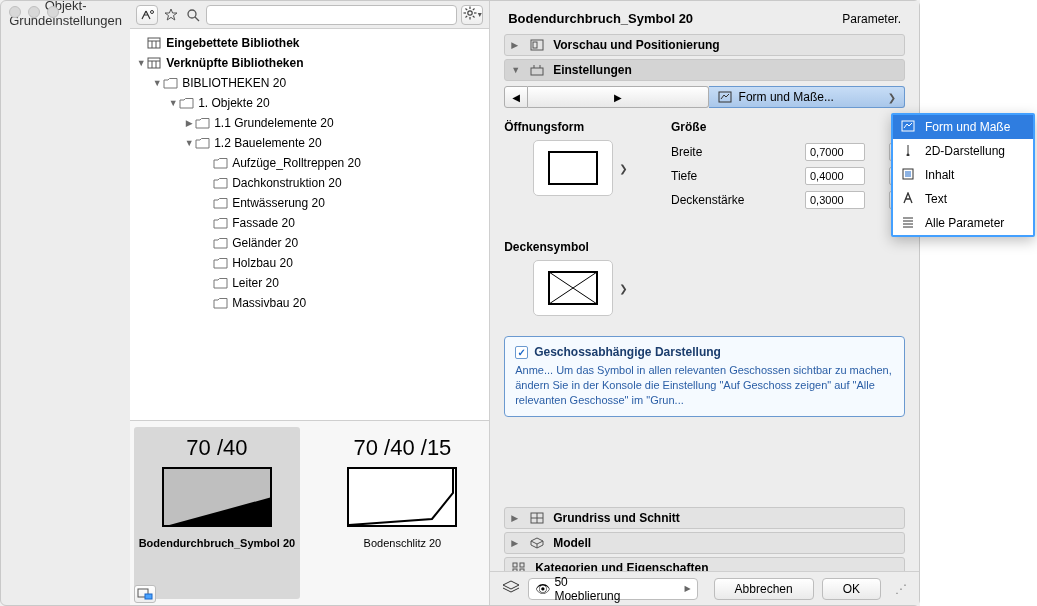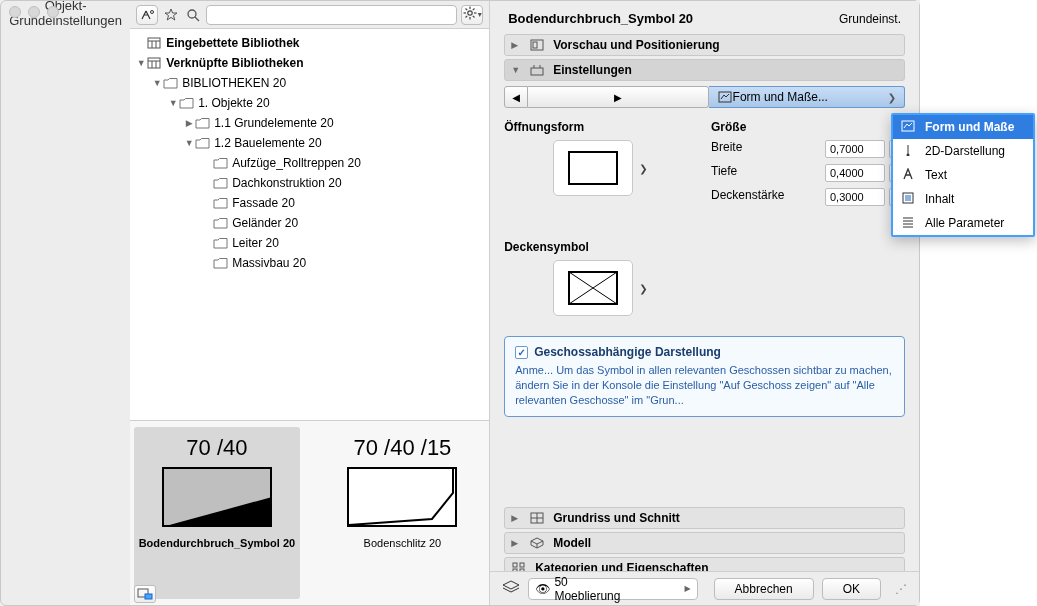--- a/index.html
+++ b/index.html
@@ -36,43 +36,43 @@
   .rcontent { flex:1; overflow:auto; padding:0 14px; }
   .section { background:#e3e3e3; border:1px solid #c8c8c8; border-radius:3px; height:22px; display:flex; align-items:center; padding:0 6px; margin-bottom:3px; gap:8px; }
   .section .tri2 { color:#6b6b6b; font-size:9px; width:10px; }
   .section.active { background:#d4d4d4; }
   .sico { width:16px; height:14px; display:flex; align-items:center; justify-content:center; }
   .sname { font-weight:600; }
   .navrow { display:flex; align-items:center; height:26px; margin:2px 0 10px; }
   .navbtn { width:24px; height:22px; border:1px solid #aeaeae; background:linear-gradient(#fff,#e8e8e8); display:flex; align-items:center; justify-content:center; }
   .navbtn.left { border-radius:3px 0 0 3px; }
   .navbtn.right { border-left:none; border-radius:0 3px 3px 0; }
-  .navselect { flex:1; height:22px; border:1px solid #6a99d0; border-left:none; background:linear-gradient(#c7ddf6,#a9c7ea); display:flex; align-items:center; padding:0 8px; gap:0; border-radius:0 3px 3px 0; }
+  .navselect { flex:1; height:22px; border:1px solid #6a99d0; border-left:none; background:linear-gradient(#c7ddf6,#a9c7ea); display:flex; align-items:center; padding:0 8px; gap:6px; border-radius:0 3px 3px 0; }
   .navselect .chev { margin-left:auto; color:#555; font-size:10px; }
   .cols { display:flex; gap:30px; }
   .col { flex:1; }
   .col h4 { font-weight:600; margin-bottom:6px; font-size:12px; }
   .bigbtn { width:80px; height:56px; border:1px solid #c8c8c8; border-radius:5px; background:#fff; display:flex; align-items:center; justify-content:center; position:relative; margin:6px auto; }
   .bigbtn .ch { position:absolute; right:-16px; top:50%; transform:translateY(-50%); font-size:10px; color:#444; }
-  .param { display:flex; height:24px; gap:4px; }
+  .param { display:flex; align-items:center; height:24px; gap:24px; }
   .param .plab { width:110px; }
   .pval { width:60px; height:18px; border:1px solid #bdbdbd; background:#fff; padding:0 4px; font-size:11px; border-radius:2px; }
   .step { width:16px; height:18px; border:1px solid #bdbdbd; background:linear-gradient(#fff,#eaeaea); display:flex; align-items:center; justify-content:center; border-radius:2px; font-size:9px; color:#555; }
   .infobox { border:1px solid #6a99d0; background:#f5faff; border-radius:4px; padding:8px 10px; margin-top:14px; }
   .infobox .hh { display:flex; align-items:center; gap:6px; font-weight:600; color:#1b3d6d; }
   .infobox .hint { color:#2a5ea6; font-size:11px; margin-top:4px; line-height:1.35; }
   .cb { width:13px; height:13px; border:1px solid #6a99d0; border-radius:2px; background:#fff; display:flex; align-items:center; justify-content:center; color:#1a67c8; font-size:10px; }
   .bottomsections { margin-top:90px; }
   .footer { height:34px; border-top:1px solid #cfcfcf; display:flex; align-items:center; padding:0 12px; gap:8px; background:#ededed; }
   .layerbox { display:flex; align-items:center; gap:4px; border:1px solid #bdbdbd; border-radius:4px; background:#fff; height:22px; padding:0 6px; }
   .btn { height:22px; padding:0 20px; border:1px solid #bdbdbd; border-radius:4px; background:linear-gradient(#fff,#eaeaea); display:flex; align-items:center; }
   
   .dropdown { position:absolute; left:891px; top:113px; width:144px; border:2px solid #43a0ff; border-radius:2px; background:#fff; box-shadow:0 4px 14px rgba(0,0,0,0.25); z-index:100; overflow:hidden; }
   .dropdown .itm { display:flex; align-items:center; gap:8px; height:24px; padding:0 8px; }
-  .dropdown .itm.sel { background:#2f7de0; color:#fff;font-weight:bold; }
+  .dropdown .itm.sel { background:#2f7de0; color:#fff; }
   .dropdown .itm .ico { width:16px; }
   
   .eye { font-size:12px; }
   .grab { color:#888; }
   .rightstrip { position:absolute; left:920px; top:0; width:117px; height:606px; background:#fff; }
 </style>
 </head>
 <body>
 
 <div class="rightstrip"></div>
@@ -206,29 +206,45 @@
               </svg>
             </span>
             <span>Dachkonstruktion 20</span>
           </div>
         <div class="node" style="padding-left:82px">
             <span class="fico">
               <svg width="15" height="12">
                 <path d="M1 3 L5 3 L6.5 1.5 L14 1.5 L14 11 L1 11 Z" fill="#fff" stroke="#777"></path>
               </svg>
             </span>
+            <span>Entwässerung 20</span>
+          </div>
+        <div class="node" style="padding-left:82px">
+            <span class="fico">
+              <svg width="15" height="12">
+                <path d="M1 3 L5 3 L6.5 1.5 L14 1.5 L14 11 L1 11 Z" fill="#fff" stroke="#777"></path>
+              </svg>
+            </span>
             <span>Fassade 20</span>
           </div>
         <div class="node" style="padding-left:82px">
             <span class="fico">
               <svg width="15" height="12">
                 <path d="M1 3 L5 3 L6.5 1.5 L14 1.5 L14 11 L1 11 Z" fill="#fff" stroke="#777"></path>
               </svg>
             </span>
             <span>Geländer 20</span>
+          </div>
+        <div class="node" style="padding-left:82px">
+            <span class="fico">
+              <svg width="15" height="12">
+                <path d="M1 3 L5 3 L6.5 1.5 L14 1.5 L14 11 L1 11 Z" fill="#fff" stroke="#777"></path>
+              </svg>
+            </span>
+            <span>Holzbau 20</span>
           </div>
         <div class="node" style="padding-left:82px">
             <span class="fico">
               <svg width="15" height="12">
                 <path d="M1 3 L5 3 L6.5 1.5 L14 1.5 L14 11 L1 11 Z" fill="#fff" stroke="#777"></path>
               </svg>
             </span>
             <span>Leiter 20</span>
           </div>
         <div class="node" style="padding-left:82px">
@@ -266,21 +282,21 @@
               <rect x="8" y="6" width="7" height="5" fill="#4aa3ff" stroke="#1a67c8"></rect>
             </svg>
         </div>
       </div>
     </div>
 
     <div class="right">
       <div class="headrow">
         <span class="objname">Bodendurchbruch_Symbol 20</span>
         <span class="spacer"></span>
-        <span class="mode">Grundeinst.</span>
+        <span class="mode">Parameter.</span>
       </div>
 
       <div class="rcontent">
 
         <div class="section">
           <span class="tri2">▶</span>
           <span class="sico">
               <svg width="14" height="12">
                 <rect x="1" y="1" width="12" height="10" fill="none" stroke="#555"></rect>
                 <rect x="3" y="3" width="4" height="6" fill="none" stroke="#555"></rect>
@@ -436,32 +452,32 @@
   </div>
   <div class="itm">
     <span class="ico"><svg width="14" height="12">
           <line x1="7" y1="1" x2="7" y2="11" stroke="#333"></line>
           <circle cx="7" cy="11" r="1.5" fill="#333"></circle>
         </svg></span>
     <span>2D-Darstellung</span>
   </div>
   <div class="itm">
     <span class="ico"><svg width="14" height="12">
-          <path d="M3 11 L7 1 L11 11 M4.5 7 H9.5" fill="none" stroke="#333" stroke-width="1.3"></path>
-        </svg></span>
-    <span>Text</span>
-  </div>
-  <div class="itm">
-    <span class="ico"><svg width="14" height="12">
           <rect x="2" y="1" width="10" height="10" fill="none" stroke="#333"></rect>
           <line x1="4" y1="4" x2="10" y2="4" stroke="#1a67c8"></line>
           <line x1="4" y1="6" x2="10" y2="6" stroke="#1a67c8"></line>
           <line x1="4" y1="8" x2="10" y2="8" stroke="#1a67c8"></line>
         </svg></span>
     <span>Inhalt</span>
+  </div>
+  <div class="itm">
+    <span class="ico"><svg width="14" height="12">
+          <path d="M3 11 L7 1 L11 11 M4.5 7 H9.5" fill="none" stroke="#333" stroke-width="1.3"></path>
+        </svg></span>
+    <span>Text</span>
   </div>
   <div class="itm">
     <span class="ico"><svg width="14" height="12">
           <line x1="2" y1="2" x2="12" y2="2" stroke="#333"></line>
           <line x1="2" y1="5" x2="12" y2="5" stroke="#333"></line>
           <line x1="2" y1="8" x2="12" y2="8" stroke="#333"></line>
           <line x1="2" y1="11" x2="12" y2="11" stroke="#333"></line>
         </svg></span>
     <span>Alle Parameter</span>
   </div>

